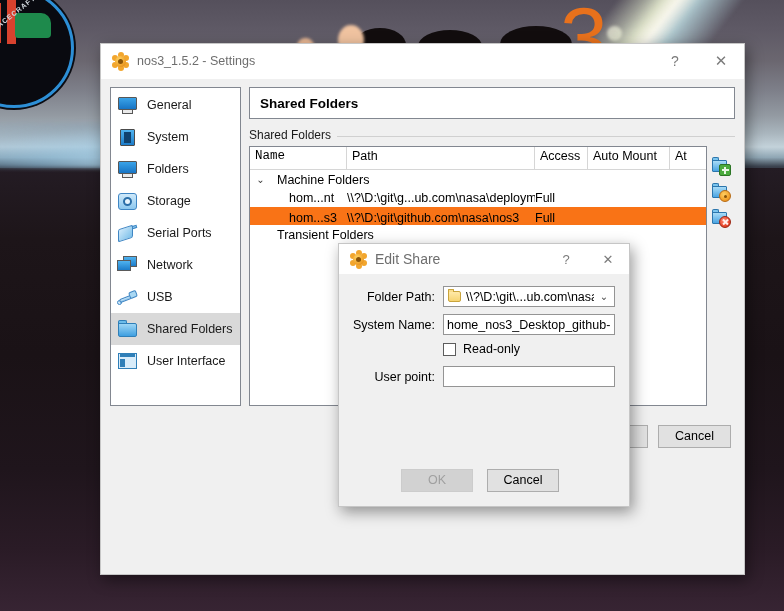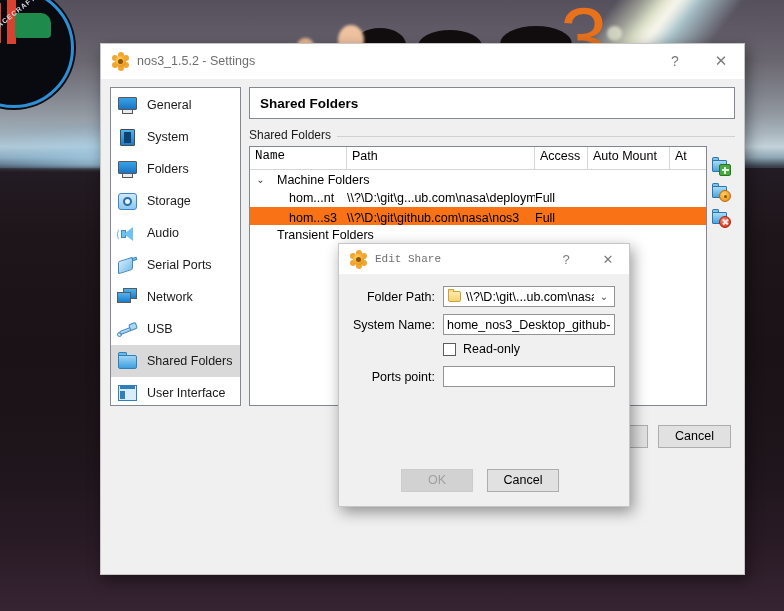--- a/index.html
+++ b/index.html
@@ -500,21 +500,21 @@
     box-shadow: 3px 5px 14px rgba(0,0,0,0.40);
     box-sizing: border-box;
   }
   #es-titlebar {
     height: 30px;
     background: #ffffff;
     display: flex; align-items: center;
     position: relative;
   }
   #es-title-text {
-    font-size: 11px; color: #6e6e6e; margin-left: 8px; font-family: Liberation Mono, monospace;
+    font-size: 14px; color: #6e6e6e; margin-left: 8px;
   }
   #es-tb-btns {
     position: absolute; right: 0; top: 0; height: 30px;
     display: flex; align-items: center;
   }
   .es-tb-btn {
     width: 42px; height: 30px;
     display: flex; align-items: center; justify-content: center;
     font-size: 13px; color: #7b7b7b; cursor: default;
   }
@@ -697,28 +697,20 @@
         <span class="side-label">Folders</span>
       </div>
       <div class="side-item">
         <span class="sicon ic-stor">
             <span class="disk"></span>
             <span class="hole"></span>
           </span>
         <span class="side-label">Storage</span>
       </div>
       <div class="side-item">
-        <span class="sicon ic-aud">
-            <span class="wv w1"></span>
-            <span class="bx"></span>
-            <span class="spk"></span>
-          </span>
-        <span class="side-label">Audio</span>
-      </div>
-      <div class="side-item">
         <span class="sicon ic-ser">
             <span class="pin"></span>
             <span class="plug"></span>
           </span>
         <span class="side-label">Serial Ports</span>
       </div>
       <div class="side-item">
         <span class="sicon ic-net">
             <span class="m2"></span>
             <span class="m1"></span>
@@ -863,21 +855,21 @@
       <input class="ftext" type="text" value="home_nos3_Desktop_github-nos3" style="">
     </div>
 
     <div class="crow">
       <span class="cbox"></span>
       <span class="clabel">Read-only</span>
     </div>
 
 
     <div class="frow" style="margin-top:10px;">
-      <span class="flabel">Ports point:</span>
+      <span class="flabel">User point:</span>
       <input class="ftext" type="text" value="" style="">
     </div>
 
 
   </div>
 
   <div id="es-footer">
     <div class="esbtn disabled">OK</div>
     <div class="esbtn">Cancel</div>
   </div>

